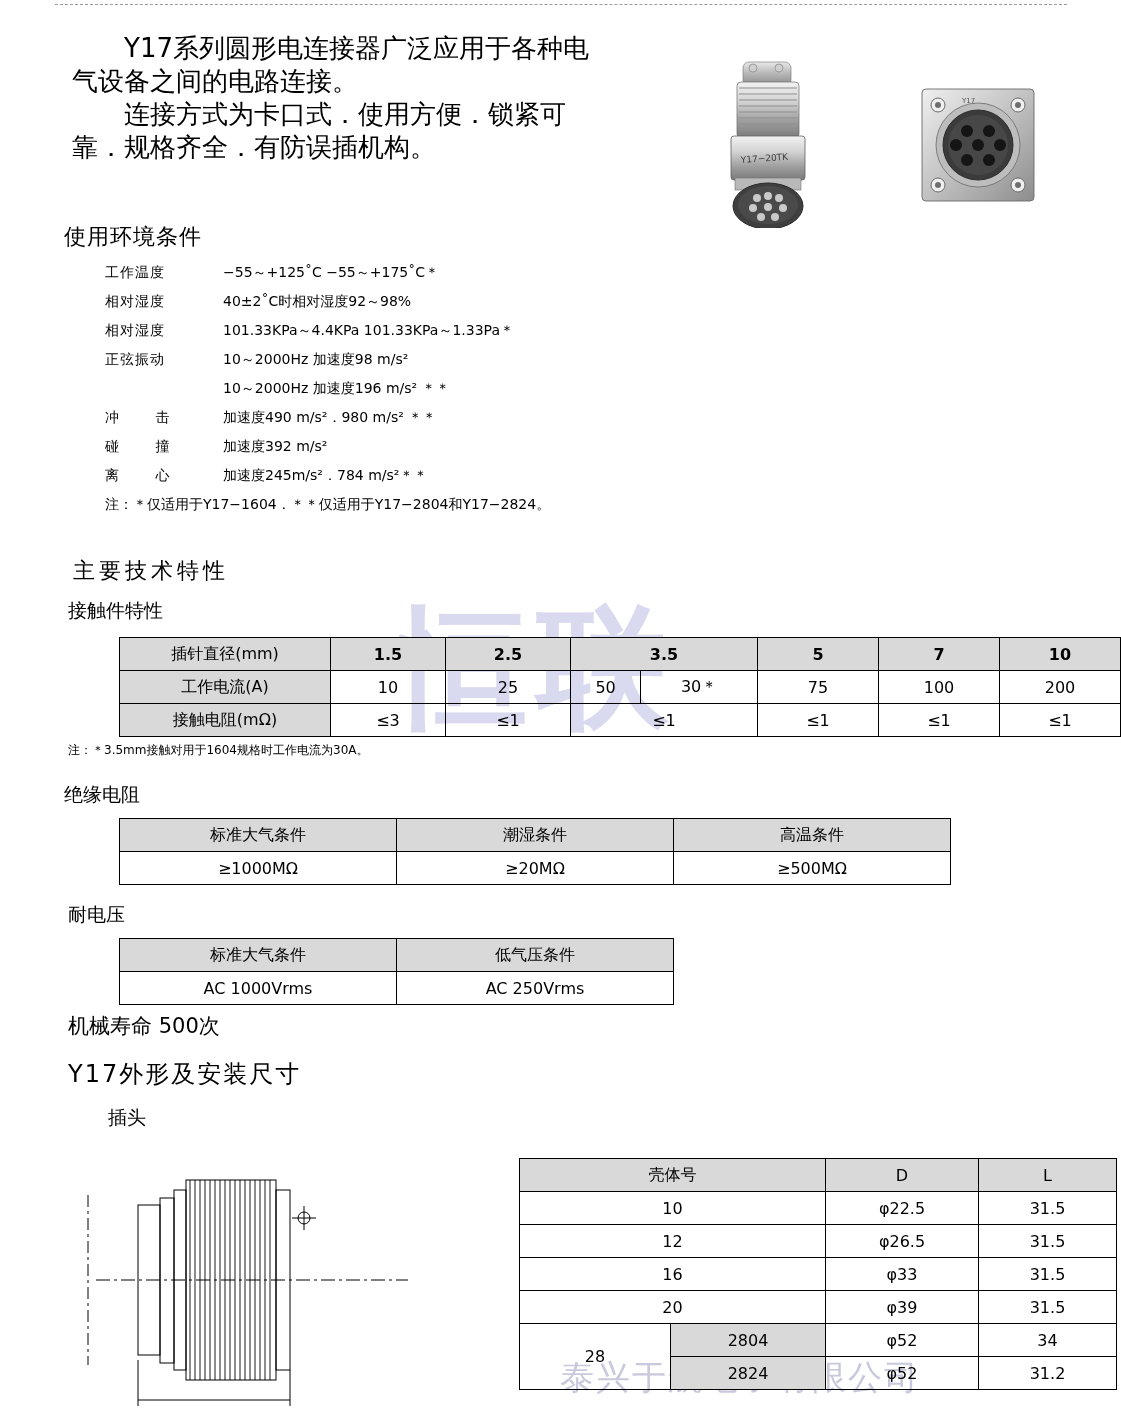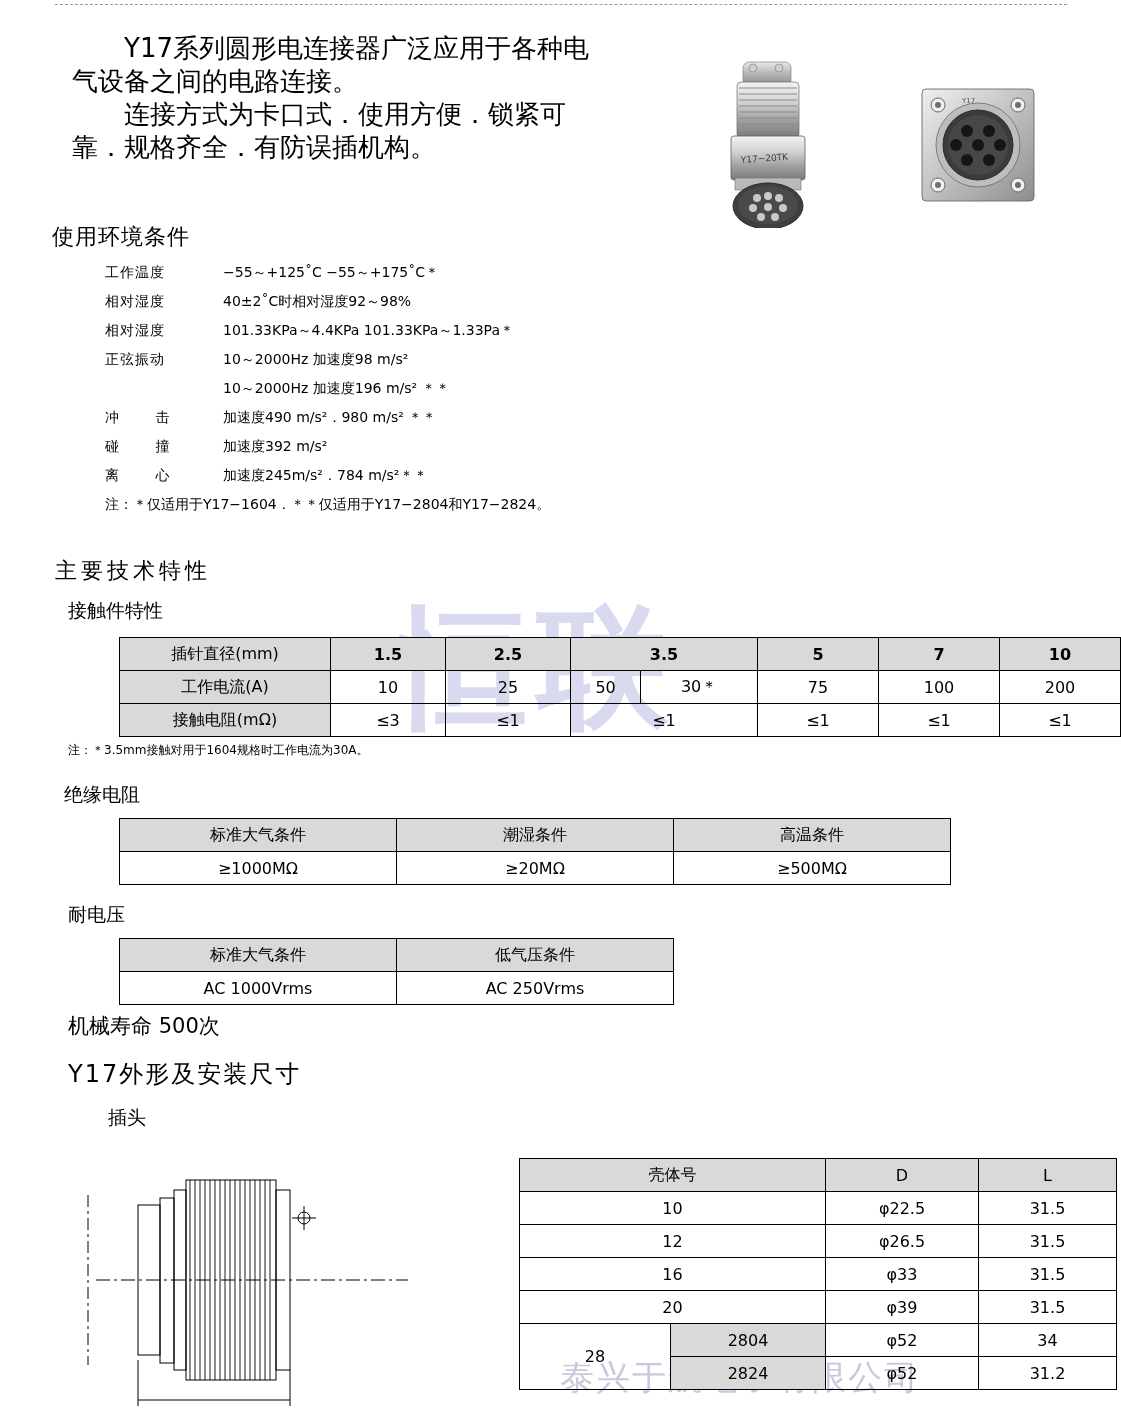--- a/index.html
+++ b/index.html
@@ -182,21 +182,21 @@
           <circle cx="46" cy="62" r="6"></circle>
             <circle cx="68" cy="62" r="6"></circle>
             <circle cx="90" cy="62" r="6"></circle>
           <circle cx="57" cy="77" r="6"></circle>
             <circle cx="79" cy="77" r="6"></circle>
         </g>
         <text x="52" y="20" font-size="7" fill="#555" font-family="DejaVu Sans, sans-serif">Y17</text>
       </svg>
     </div>
 
-    <h2 class="sec" style="left:52px;top:222px;">使用环境条件</h2>
+    <h2 class="sec" style="left:64px;top:222px;">使用环境条件</h2>
 
     <div class="env">
       <div class="row">
           <div class="lbl">工作温度</div>
           <div class="val">−55～+125˚C        −55～+175˚C＊</div>
         </div>
       <div class="row">
           <div class="lbl">相对湿度</div>
           <div class="val">40±2˚C时相对湿度92～98%</div>
         </div>
@@ -222,21 +222,21 @@
         </div>
       <div class="row">
           <div class="lbl sp">离  心</div>
           <div class="val">加速度245m/s²．784 m/s²＊＊</div>
         </div>
       <div class="row">
           <div class="val">注：＊仅适用于Y17−1604．＊＊仅适用于Y17−2804和Y17−2824。</div>
         </div>
     </div>
 
-    <h2 class="sec" style="left:55px;top:556px;letter-spacing:4px;">主要技术特性</h2>
+    <h2 class="sec" style="left:73px;top:556px;letter-spacing:4px;">主要技术特性</h2>
     <div class="sub" style="left:68px;top:598px;">接触件特性</div>
 
     <table class="tbl-contact">
       <tbody>
           <tr>
         <td style="width:208px">插针直径(mm)</td>
         <td class="hdcell" colspan="1" style="width:112px">1.5</td>
         <td class="hdcell" colspan="1" style="width:122px">2.5</td>
         <td class="hdcell" colspan="2" style="width:200px">3.5</td>
         <td class="hdcell" style="width:118px">5</td>

